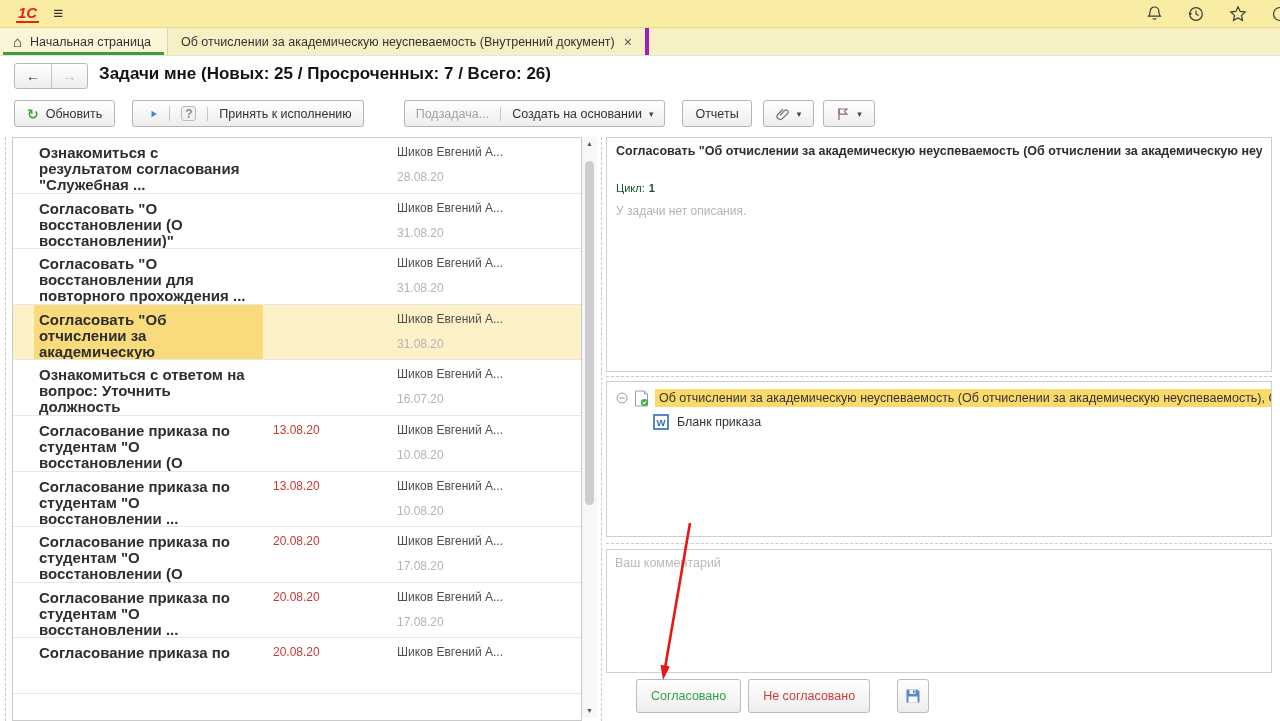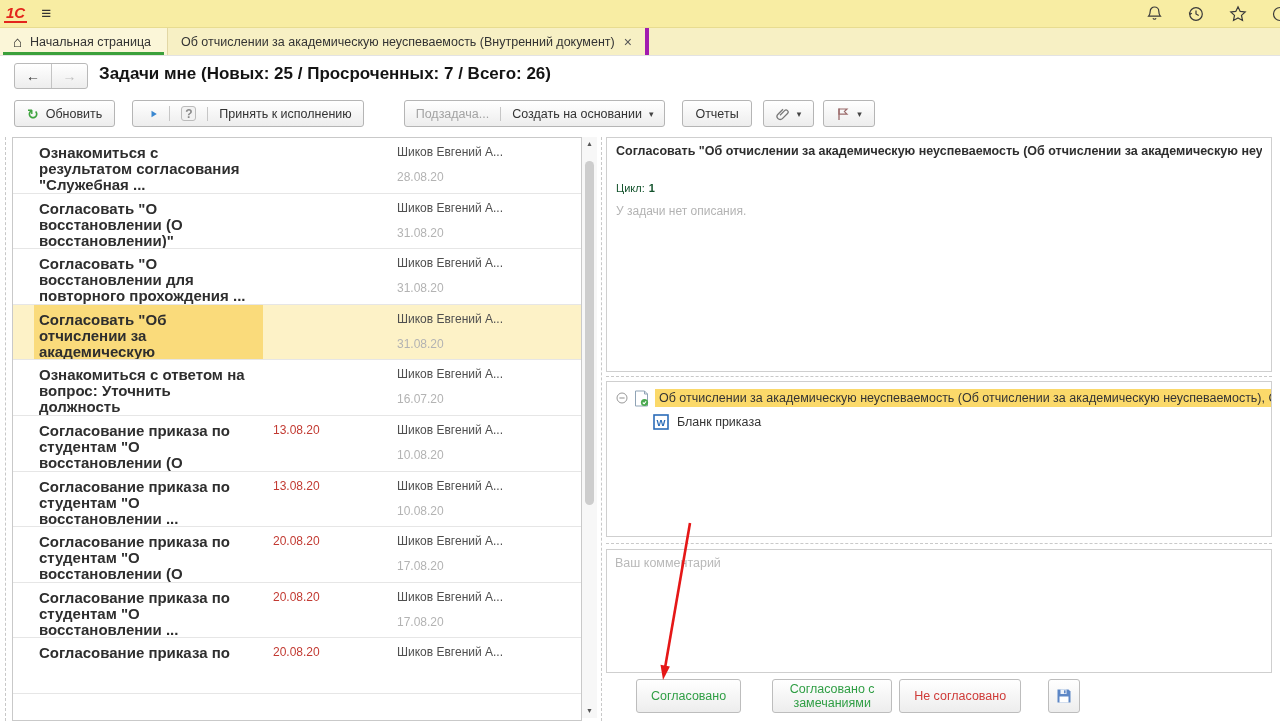--- a/index.html
+++ b/index.html
@@ -1,20 +1,20 @@
 <!DOCTYPE html>
 <html><head>
 <meta charset="utf-8">
 <style>
   * { margin:0; padding:0; box-sizing:border-box; }
   html,body { width:1280px; height:721px; overflow:hidden; }
   body { font-family:"Liberation Sans","DejaVu Sans",sans-serif; font-size:12px; color:#2e2e2e; background:#fff; position:relative; }
 
   
-  .titlebar { position:absolute; left:0; top:0; width:1280px; height:28px; background:#f8eda3; display:flex; align-items:center; padding-left:4px; overflow:hidden; border-bottom:1px solid #e8dc90; }
+  .titlebar { position:absolute; left:0; top:0; width:1280px; height:28px; background:#f8eda3; display:flex; align-items:center; padding-left:16px; overflow:hidden; border-bottom:1px solid #e8dc90; }
   .logo { color:#e3251c; font-weight:bold; font-style:italic; font-size:15px; border-bottom:2px solid #e3251c; padding:0 2px 1px 2px; line-height:1; }
   .menu-glyph { margin-left:14px; font-size:17px; color:#333; line-height:1; }
   .tb-title { margin-left:18px; font-size:12.5px; color:#2b2b2b; white-space:nowrap; }
   .tb-icons { margin-left:auto; display:flex; align-items:center; gap:24px; margin-right:-9px; }
   .tb-icons svg { display:block; }
 
   
   .tabbar { position:absolute; left:0; top:28px; width:1280px; height:28px; background:#f7f0c4; border-bottom:1px solid #e3e3e3; display:flex; }
   .tab { display:flex; align-items:center; padding:0 13px; font-size:12.5px; color:#333; position:relative; white-space:nowrap; }
   .tab.home { background:#fbf6d8; width:167px; }
@@ -370,21 +370,20 @@
 </div>
 
 <div class="hsplit" style="top:543px;"></div>
 
 <div class="panelbox commentbox">
   <span class="placeholder">Ваш комментарий</span>
 </div>
 
 <div class="actions">
   <div class="abtn green">Согласовано</div>
-  <div class="abtn green two">Согласовано с замечаниями</div>
   <div class="abtn red">Не согласовано</div>
   <div class="abtn save">
     <svg width="16" height="16" viewBox="0 0 16 16">
         <path d="M1.5 1.5 h11 l2 2 v11 h-13 Z" fill="#5d87c6"></path>
         <rect x="4.5" y="1.5" width="6" height="4.5" fill="#eef3fa"></rect>
         <rect x="8" y="2.3" width="1.6" height="3" fill="#5d87c6"></rect>
         <rect x="3.5" y="8.5" width="9" height="6" fill="#fff"></rect>
       </svg>
   </div>
 </div>

